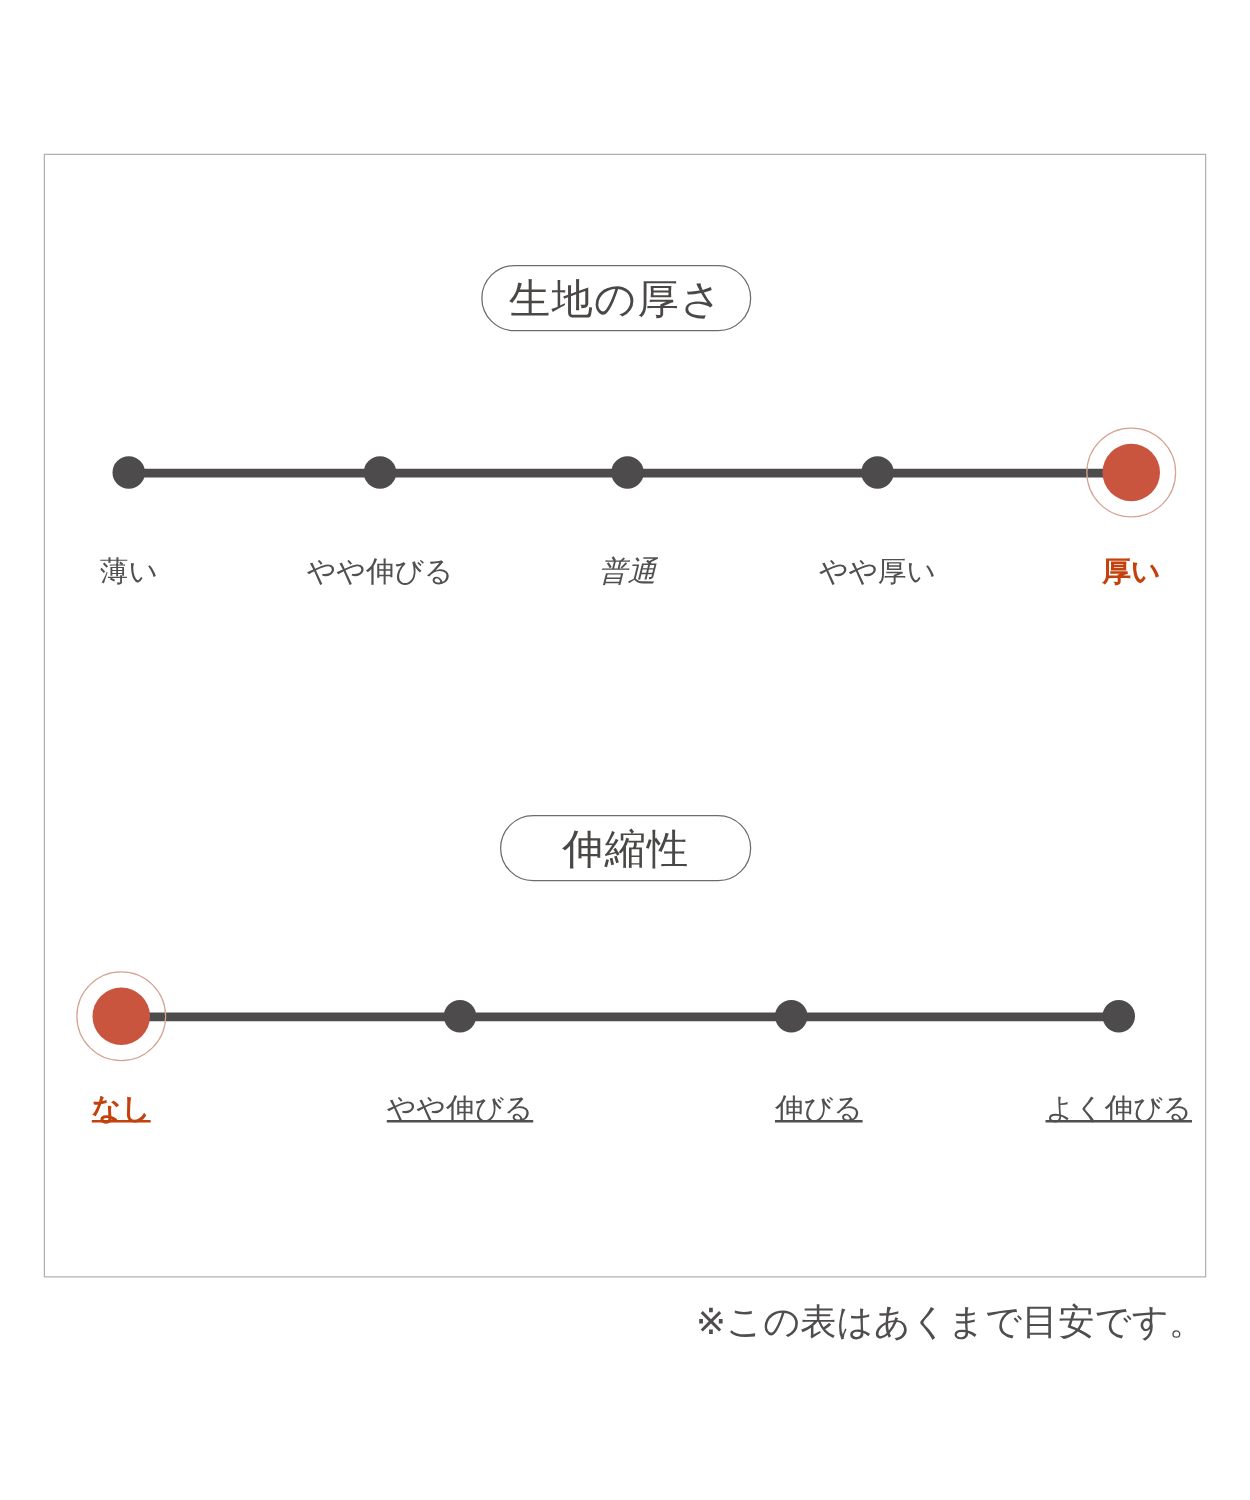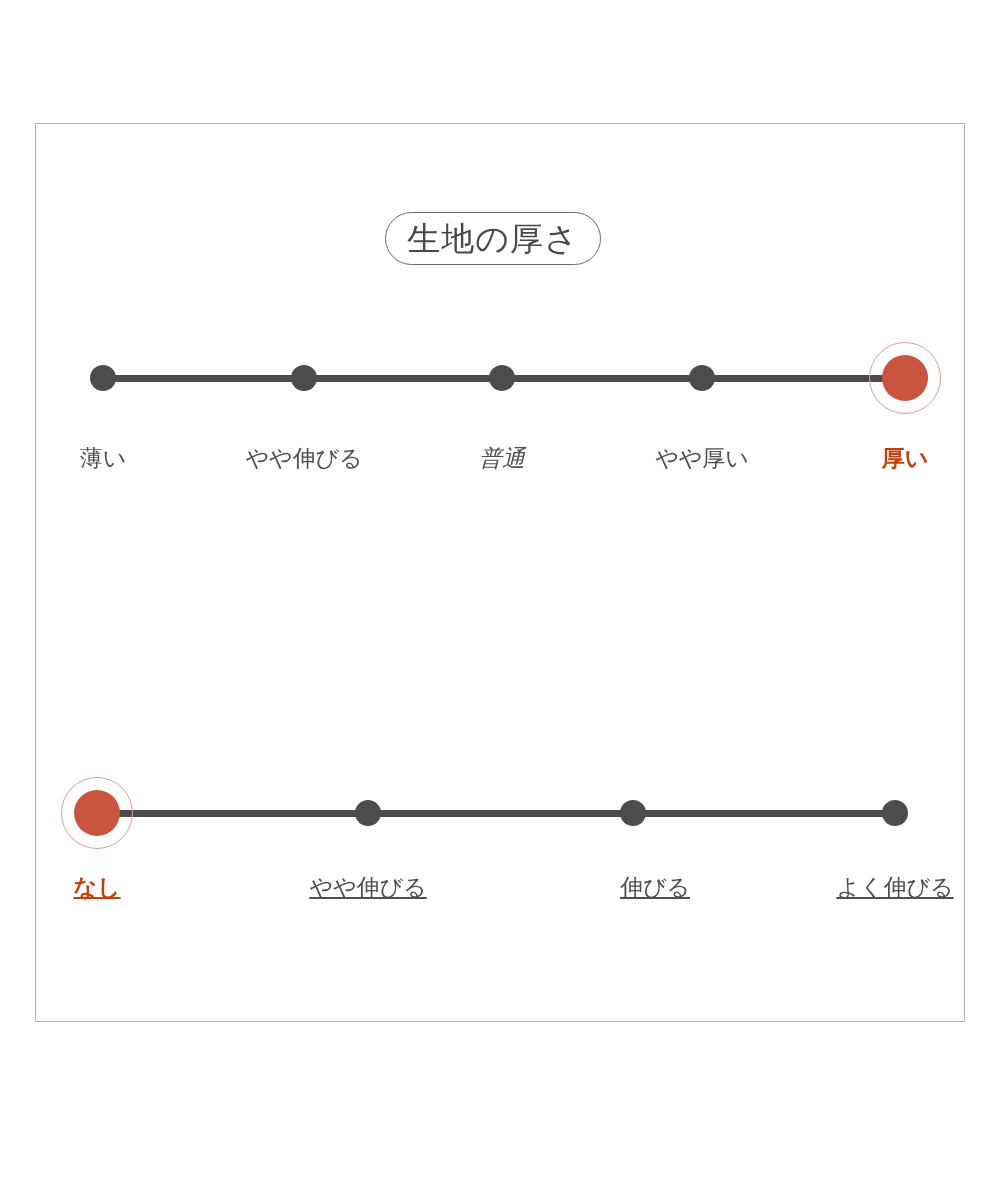--- a/index.html
+++ b/index.html
@@ -121,32 +121,34 @@
       </div>
   </div>
   <div class="labels-1" id="labels-1">
       <div class="label" style="left: 103px;">薄い</div>
       <div class="label" style="left: 304px;">やや伸びる</div>
       <div class="label" style="left: 502px; font-style: italic;">普通</div>
       <div class="label" style="left: 702px;">やや厚い</div>
       <div class="label strong" style="left: 905px;">厚い</div>
     </div>
 
+  <div class="pill pill-2">伸縮性</div>
 
   <div class="slider slider-2">
     <div class="track track-2"></div>
     <div id="dots-2">
         <div class="ring" style="left: 97px;"></div>
         <div class="dot active" style="left: 97px;"></div>
         <div class="dot" style="left: 368px;"></div>
         <div class="dot" style="left: 633px;"></div>
         <div class="dot" style="left: 895px;"></div>
       </div>
   </div>
   <div class="labels-2" id="labels-2">
       <div class="label strong" style="left: 97px;">なし</div>
       <div class="label" style="left: 368px;">やや伸びる</div>
       <div class="label" style="left: 655px;">伸びる</div>
       <div class="label" style="left: 895px; text-align: right;">よく伸びる</div>
     </div>
 
+  <div class="note">※この表はあくまで目安です。</div>
 
 </div>
 
 </body></html>

